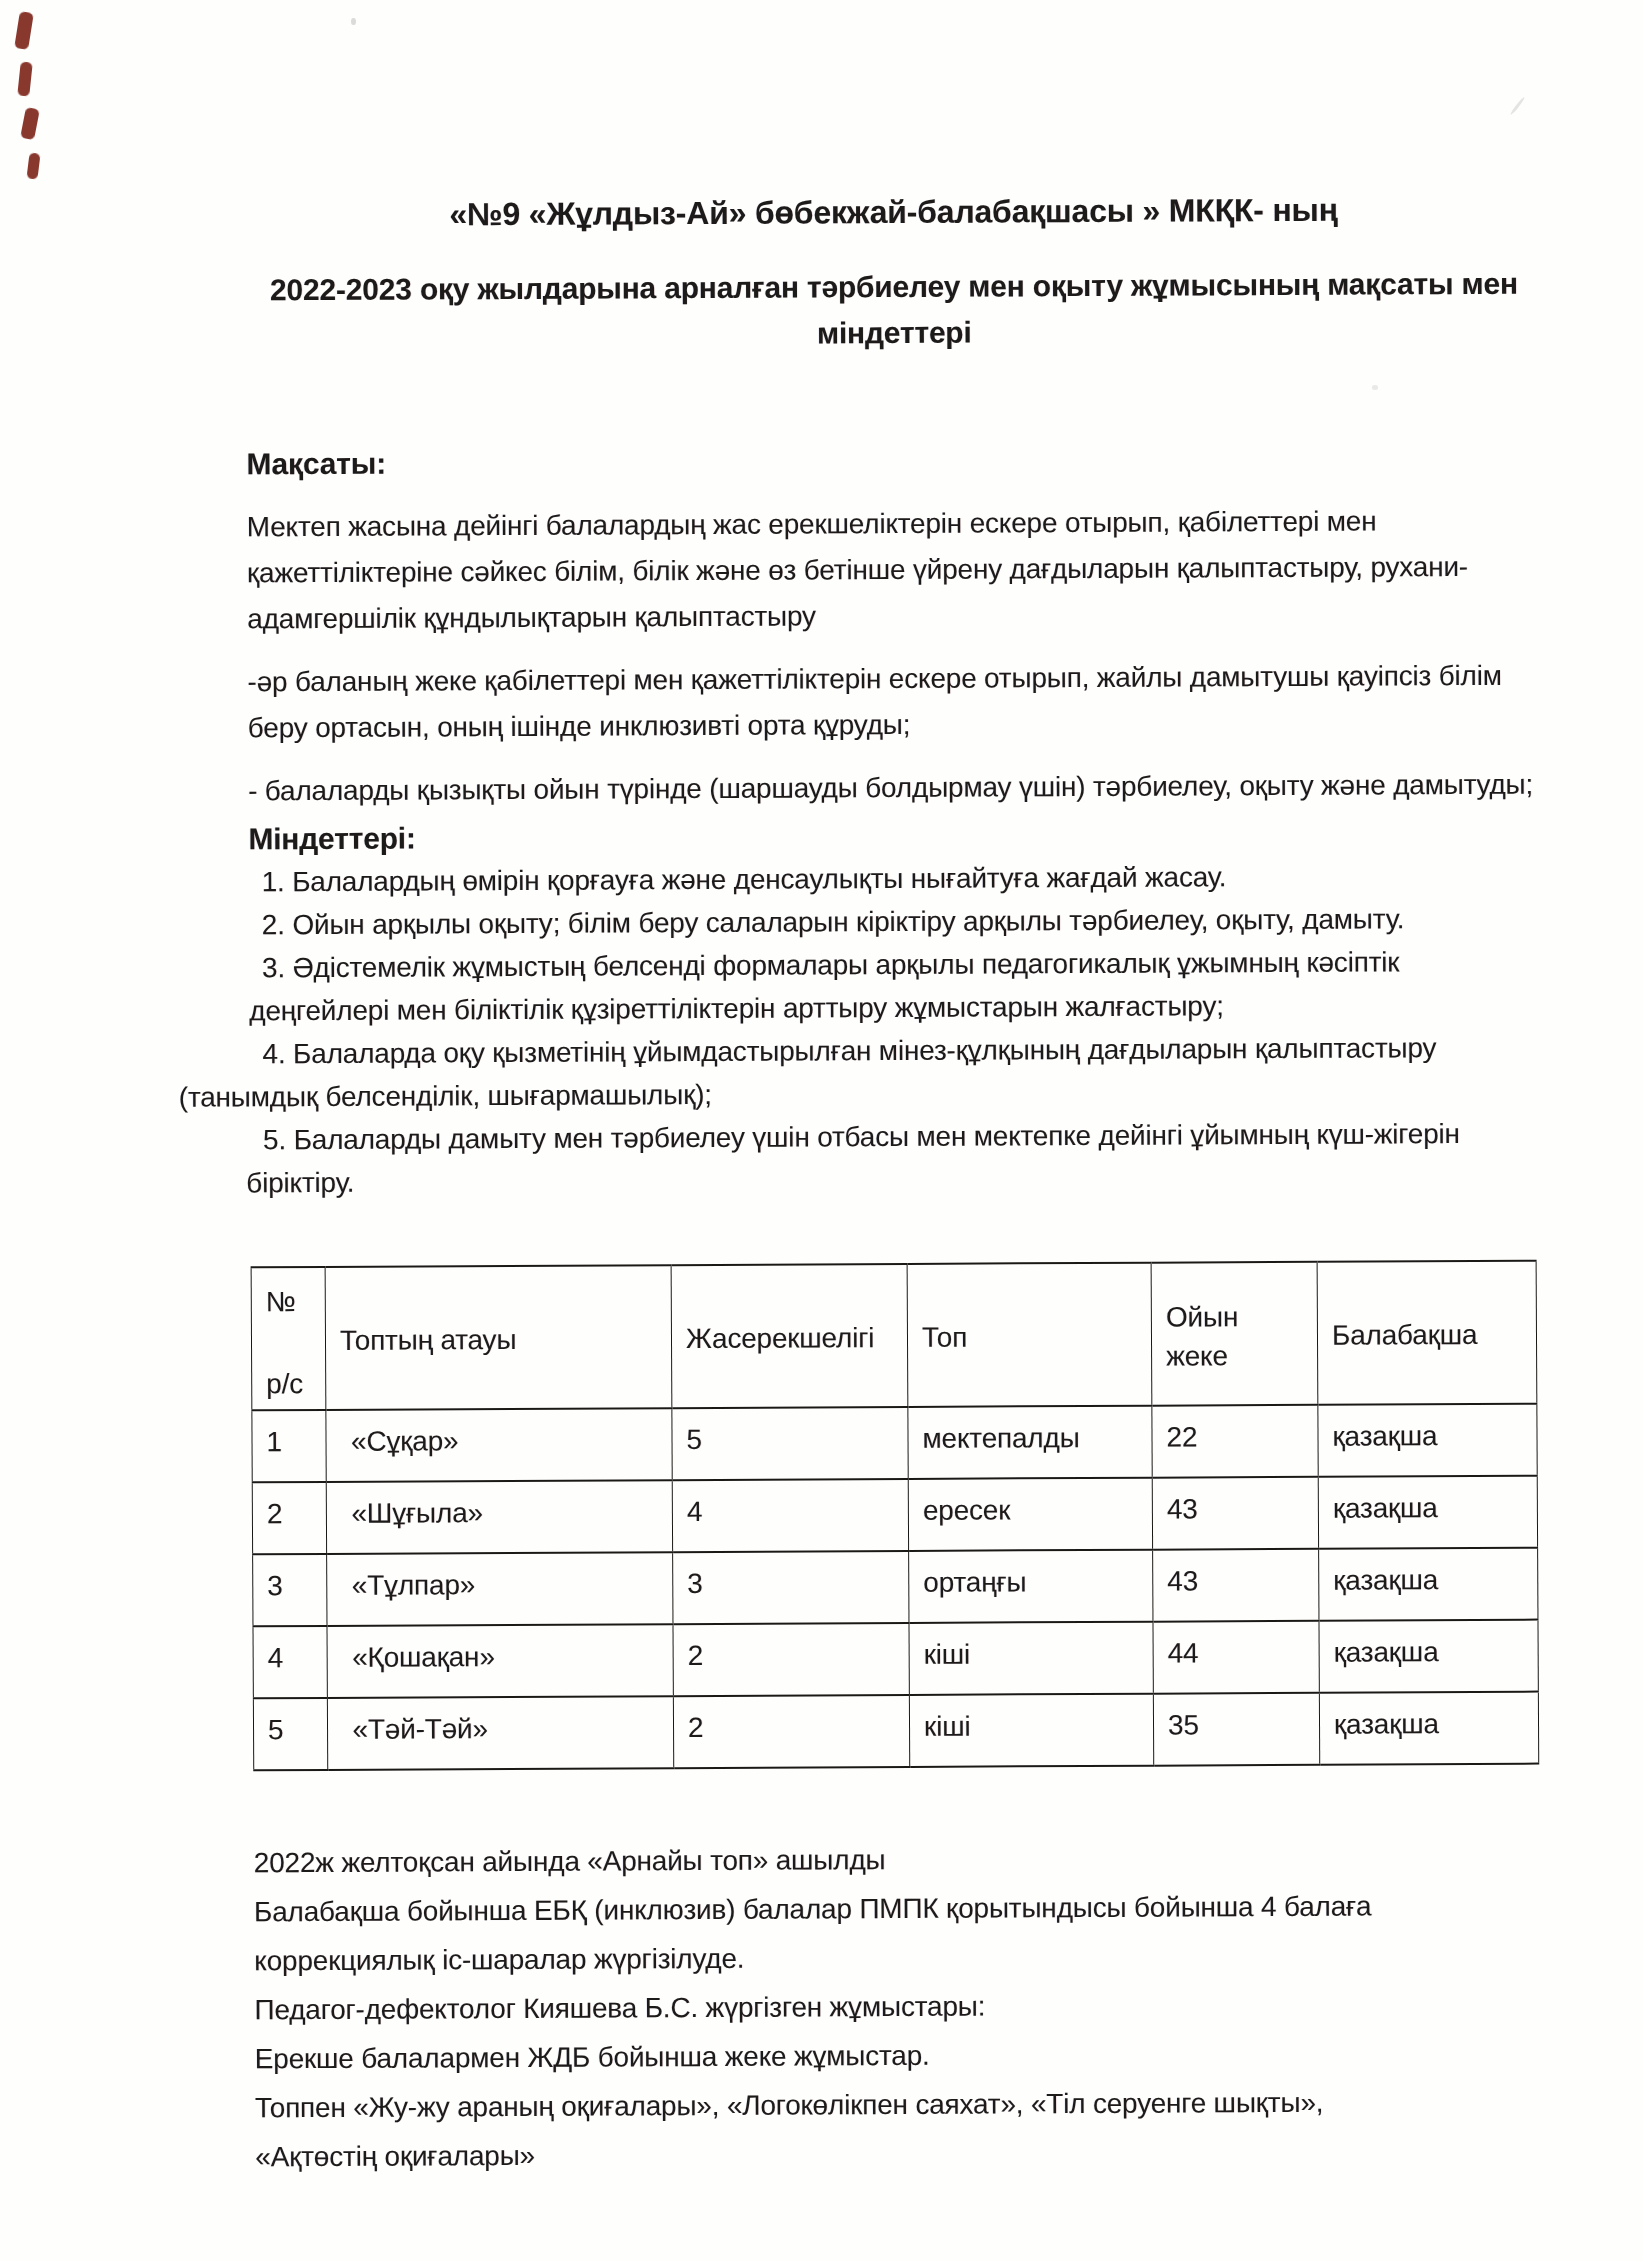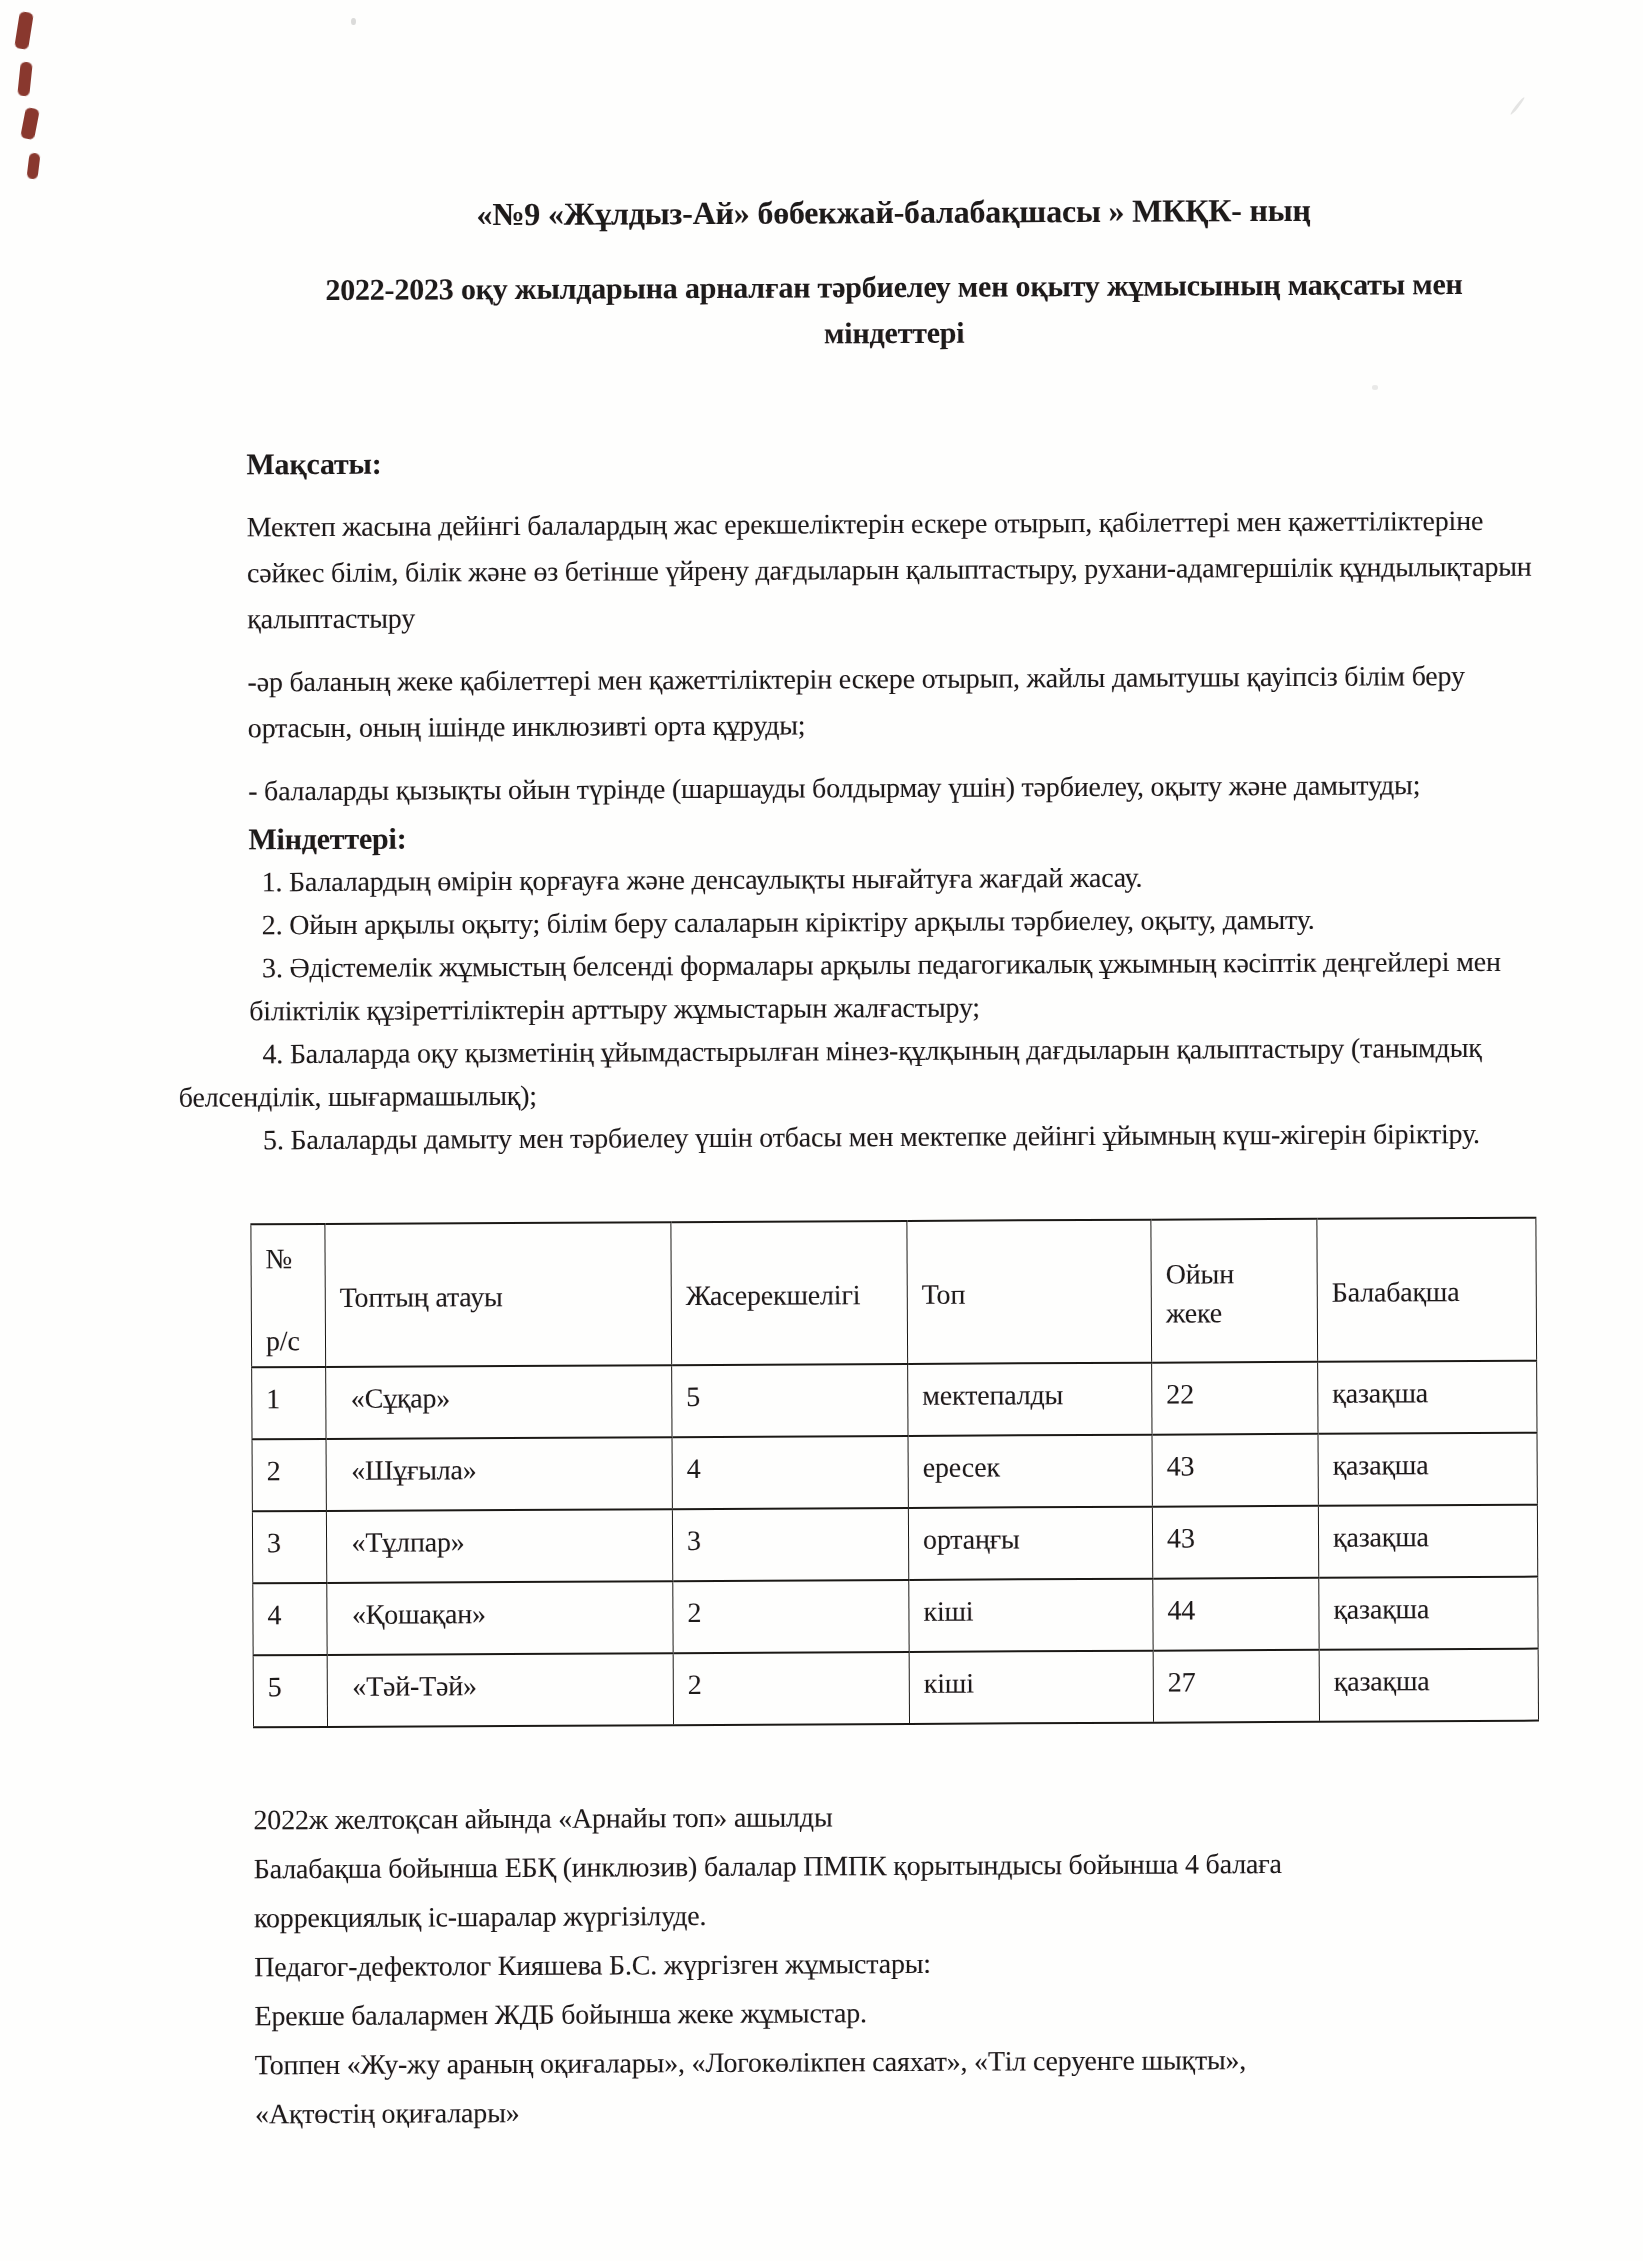--- a/index.html
+++ b/index.html
@@ -2,21 +2,21 @@
 <html style="--mark-color: #7a1d12;font-size:10.3px"><head>
 <meta charset="utf-8">
 <style>
   html, body { margin: 0; padding: 0; background: #ffffff; }
   .page {
     position: relative;
     width: 1644px;
     height: 2261px;
     background: #fefefdff;
     overflow: hidden;
-    font-family: Liberation Serif, serif;
+    font-family: Liberation Sans, sans-serif;
     color: #1d1b1a;
   }
   .content {
     position: absolute;
     left: 245px;
     top: 0;
     width: 1297px;
     transform: rotate(-0.3deg);
     transform-origin: 645px 193px;
     letter-spacing: -0.2px;
@@ -220,21 +220,21 @@
           <td>2</td>
           <td>кіші</td>
           <td>44</td>
           <td>қазақша</td>
         </tr>
         <tr>
           <td>5</td>
           <td class="cell-name">«Тәй-Тәй»</td>
           <td>2</td>
           <td>кіші</td>
-          <td>27</td>
+          <td>35</td>
           <td>қазақша</td>
         </tr>
       </tbody>
     </table>
 
     <div class="footer-block">
       <p class="footer-line">2022ж желтоқсан айында «Арнайы топ» ашылды</p>
       <p class="footer-line">Балабақша бойынша ЕБҚ (инклюзив) балалар ПМПК қорытындысы бойынша 4 балаға</p>
       <p class="footer-line">коррекциялық іс-шаралар  жүргізілуде.</p>
       <p class="footer-line">Педагог-дефектолог Кияшева Б.С. жүргізген жұмыстары:</p>

